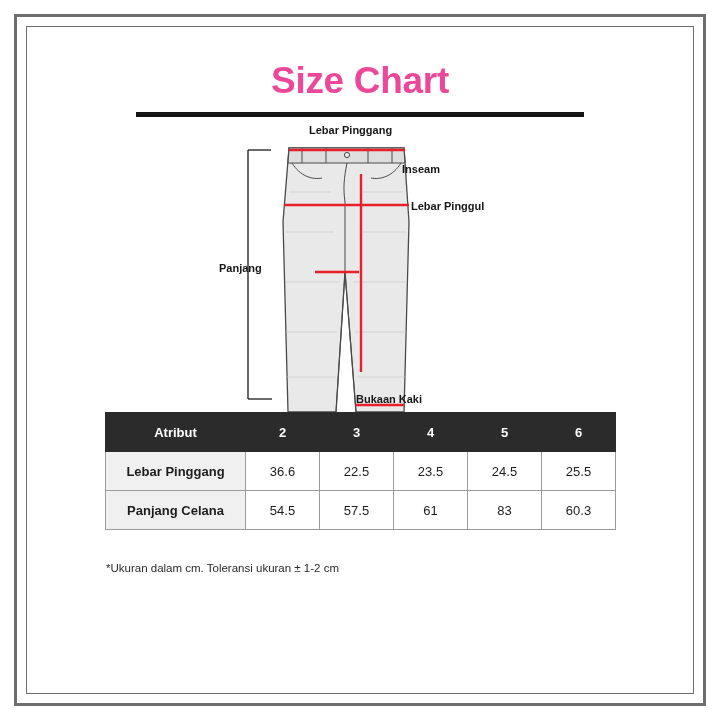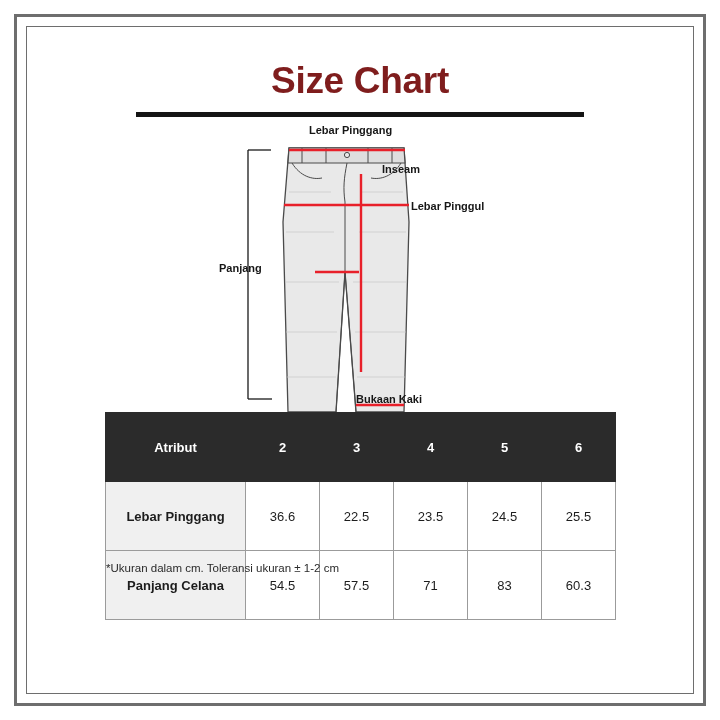--- a/index.html
+++ b/index.html
@@ -51,21 +51,21 @@
   }
 
   .title {
     position: absolute;
     top: 34px;
     left: 0;
     width: 100%;
     text-align: center;
     font-size: 37px;
     font-weight: bold;
-    color: #7f1d1d;
+    color: #ec4899;
     letter-spacing: -0.3px;
   }
 
   .title-rule {
     position: absolute;
     top: 86px;
     left: 110px;
     width: 448px;
     height: 5px;
     background: #141414;
@@ -82,21 +82,21 @@
   .illus svg { display: block; }
 
   .lbl {
     position: absolute;
     font-size: 11px;
     font-weight: bold;
     color: #161616;
     white-space: nowrap;
   }
   .lbl-waist   { top: 2px;   left: 283px; }
-  .lbl-inseam  { top: 41px;  left: 332px; padding-left: 24px; }
+  .lbl-inseam  { top: 41px;  left: 352px; padding-left: 24px; }
   .lbl-hip     { top: 78px;  left: 385px; }
   .lbl-panjang { top: 140px; left: 193px; }
   .lbl-foot    { top: 271px; left: 330px; }
 
   
   .table-wrap {
     position: absolute;
     top: 386px;
     left: 79px;
     width: 510px;
@@ -106,21 +106,21 @@
     width: 510px;
     table-layout: fixed;
   }
   table.size-table th,
   table.size-table td {
     border: 1px solid #9b9b9b;
     text-align: center;
     font-size: 13px;
     color: #1d1d1d;
     height: 38px;
-    padding: 15px;
+    padding: 0;
   }
   table.size-table thead th {
     background: #2b2b2b;
     color: #ffffff;
     font-weight: bold;
     border-color: #2b2b2b;
     font-size: 13px;
   }
   table.size-table tbody td.attr {
     font-weight: bold;
@@ -245,21 +245,21 @@
             <td>36.6</td>
             <td>22.5</td>
             <td>23.5</td>
             <td>24.5</td>
             <td>25.5</td>
           </tr>
           <tr>
             <td class="attr">Panjang Celana</td>
             <td>54.5</td>
             <td>57.5</td>
-            <td>71</td>
+            <td>61</td>
             <td>83</td>
             <td>60.3</td>
           </tr>
         </tbody>
       </table>
     </div>
 
     <div class="note">*Ukuran dalam cm. Toleransi ukuran ± 1-2 cm</div>
 
   </div>

